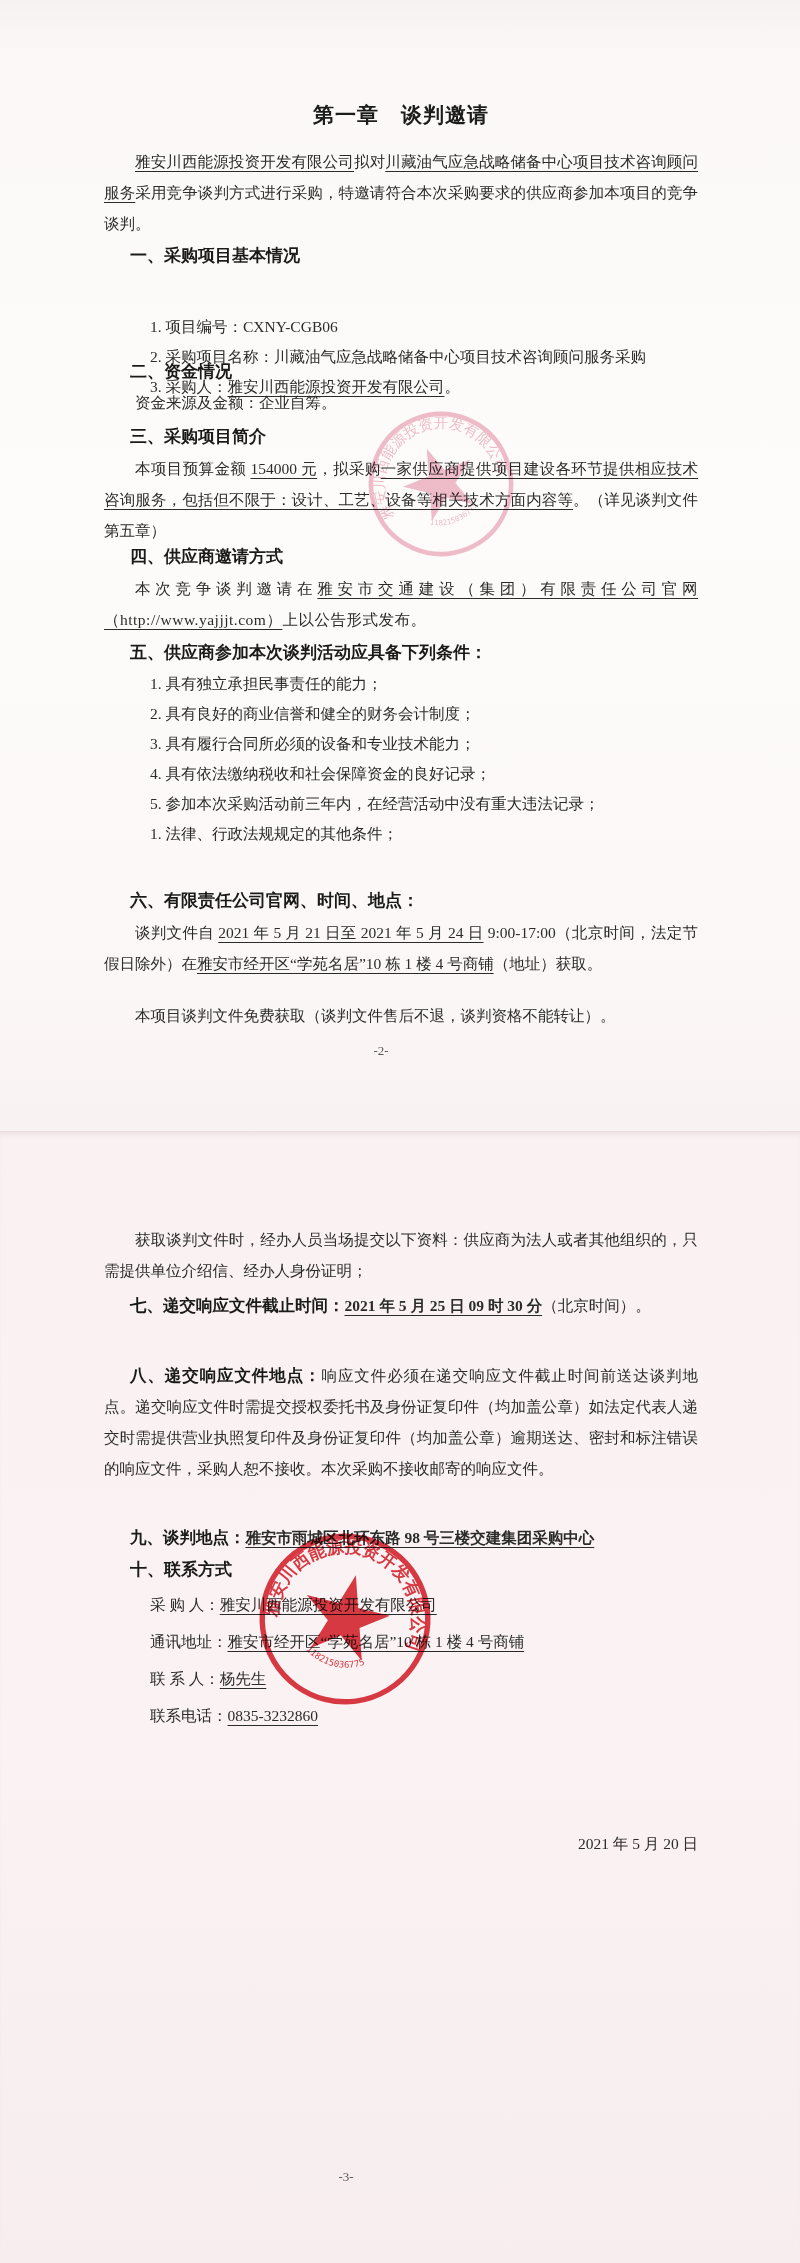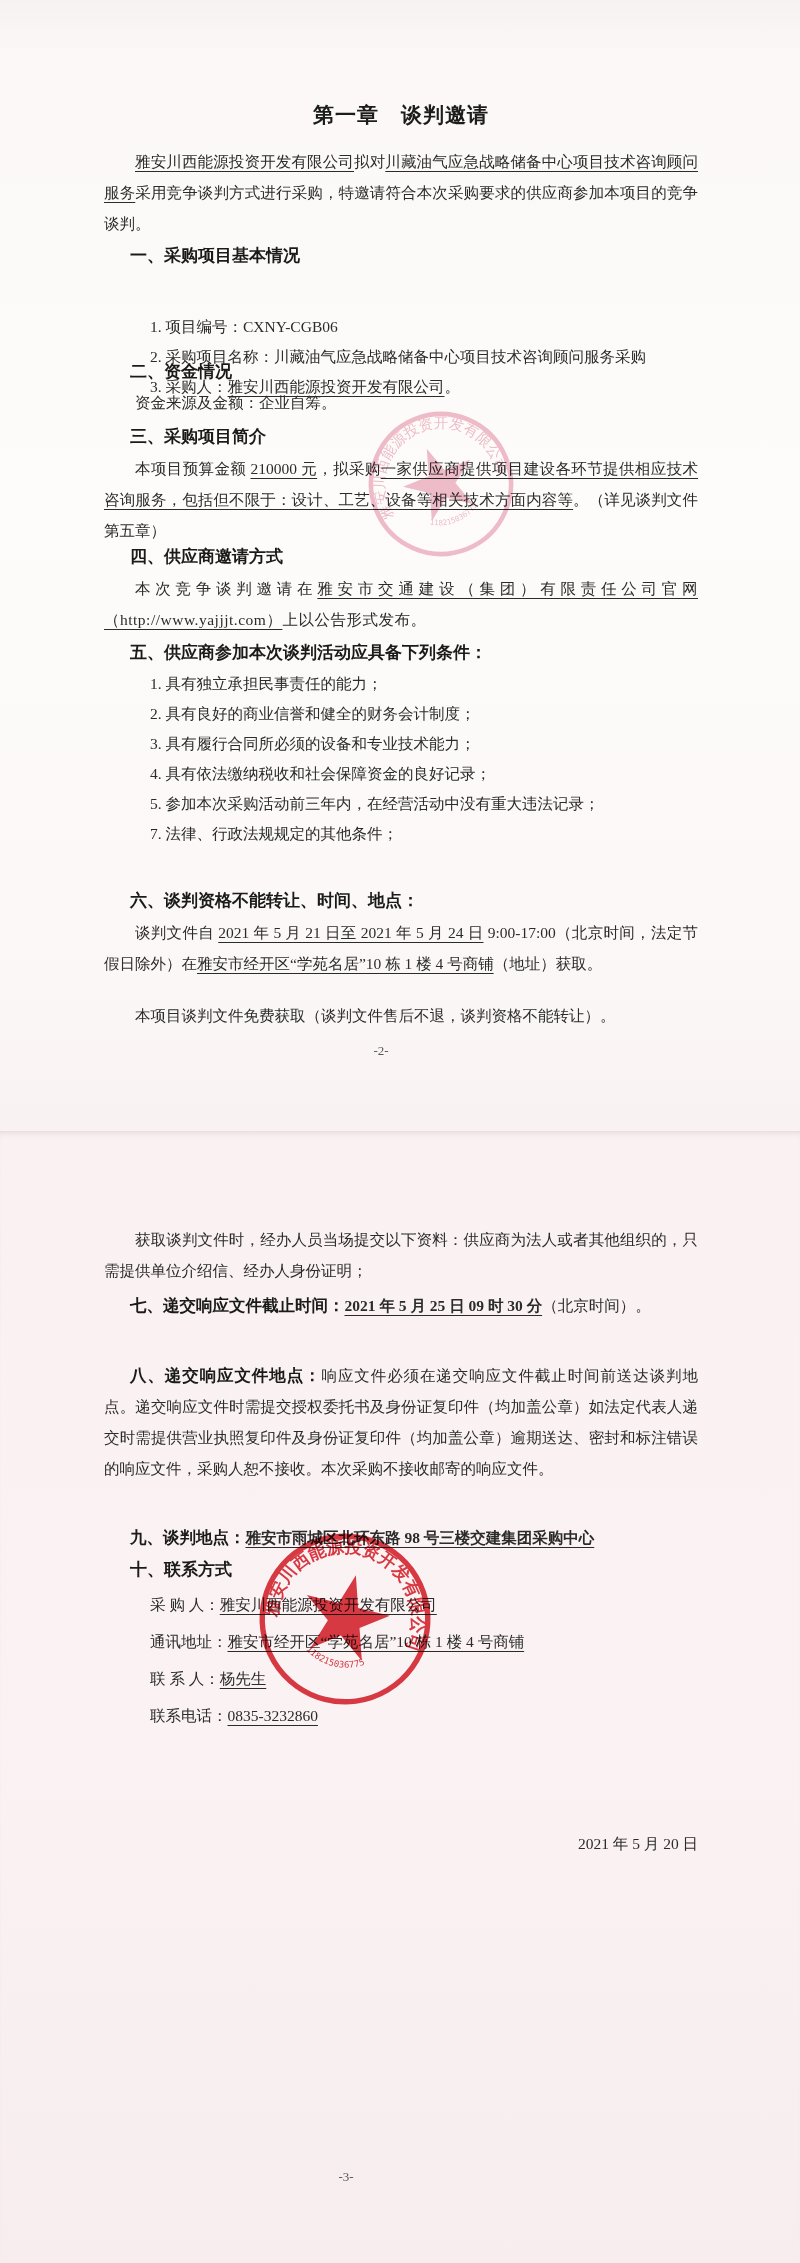--- a/index.html
+++ b/index.html
@@ -72,39 +72,39 @@
     <div>1. 项目编号：CXNY-CGB06</div>
     <div>2. 采购项目名称：川藏油气应急战略储备中心项目技术咨询顾问服务采购</div>
     <div><span>3. 采购人：</span><span class="u">雅安川西能源投资开发有限公司</span><span>。</span></div>
   </div>
 
   <div class="blk h" style="top:356px;padding-left:26px;">二、资金情况</div>
   <div class="blk ind" style="top:387px;">资金来源及金额：企业自筹。</div>
 
   <div class="blk h" style="top:421px;padding-left:26px;">三、采购项目简介</div>
   <div class="blk ind" style="top:453px;">
-    <span>本项目预算金额 </span><span class="u">210000 元</span><span>，拟采购</span><span class="u">一家供应商提供项目建设各环节提供相应技术咨询服务，包括但不限于：设计、工艺、设备等相关技术方面内容等</span><span>。（详见谈判文件第五章）</span>
+    <span>本项目预算金额 </span><span class="u">154000 元</span><span>，拟采购</span><span class="u">一家供应商提供项目建设各环节提供相应技术咨询服务，包括但不限于：设计、工艺、设备等相关技术方面内容等</span><span>。（详见谈判文件第五章）</span>
   </div>
 
   <div class="blk h" style="top:541px;padding-left:26px;">四、供应商邀请方式</div>
   <div class="blk ind" style="top:573px;letter-spacing:.5px;">
     <span>本次竞争谈判邀请在</span><span class="u">雅安市交通建设（集团）有限责任公司官网（http://www.yajjjt.com）</span><span>上以公告形式发布。</span>
   </div>
 
   <div class="blk h" style="top:637px;padding-left:26px;">五、供应商参加本次谈判活动应具备下列条件：</div>
   <div class="blk items" style="top:669px;">
     <div>1. 具有独立承担民事责任的能力；</div>
     <div>2. 具有良好的商业信誉和健全的财务会计制度；</div>
     <div>3. 具有履行合同所必须的设备和专业技术能力；</div>
     <div>4. 具有依法缴纳税收和社会保障资金的良好记录；</div>
     <div>5. 参加本次采购活动前三年内，在经营活动中没有重大违法记录；</div>
-    <div>7. 法律、行政法规规定的其他条件；</div>
+    <div>1. 法律、行政法规规定的其他条件；</div>
   </div>
 
-  <div class="blk h" style="top:885px;padding-left:26px;">六、谈判资格不能转让、时间、地点：</div>
+  <div class="blk h" style="top:885px;padding-left:26px;">六、有限责任公司官网、时间、地点：</div>
   <div class="blk ind" style="top:917px;">
     <span>谈判文件自 </span><span class="u">2021 年 5 月 21 日至 2021 年 5 月 24 日</span><span> 9:00-17:00（北京时间，法定节假日除外）在</span><span class="u">雅安市经开区“学苑名居”10 栋 1 楼 4 号商铺</span><span>（地址）获取。</span>
   </div>
   <div class="blk ind" style="top:1000px;">本项目谈判文件免费获取（谈判文件售后不退，谈判资格不能转让）。</div>
 
   <div class="blk pageno" style="top:1035px;transform:translateX(-20px);">-2-</div>
 
   <svg class="stamp" style="left:365px;top:408px;opacity:.45;transform:rotate(-22deg);" width="152" height="152" viewBox="0 0 200 200">
     <circle cx="100" cy="100" r="92" fill="none" stroke="#dd6f8b" stroke-width="6"></circle>
     <polygon fill="#dd6f8b" points="100,50 111.2,84.6 147.6,84.5 118.1,105.9 129.4,140.5 100,119 70.6,140.5 81.9,105.9 52.4,84.5 88.8,84.6"></polygon>

